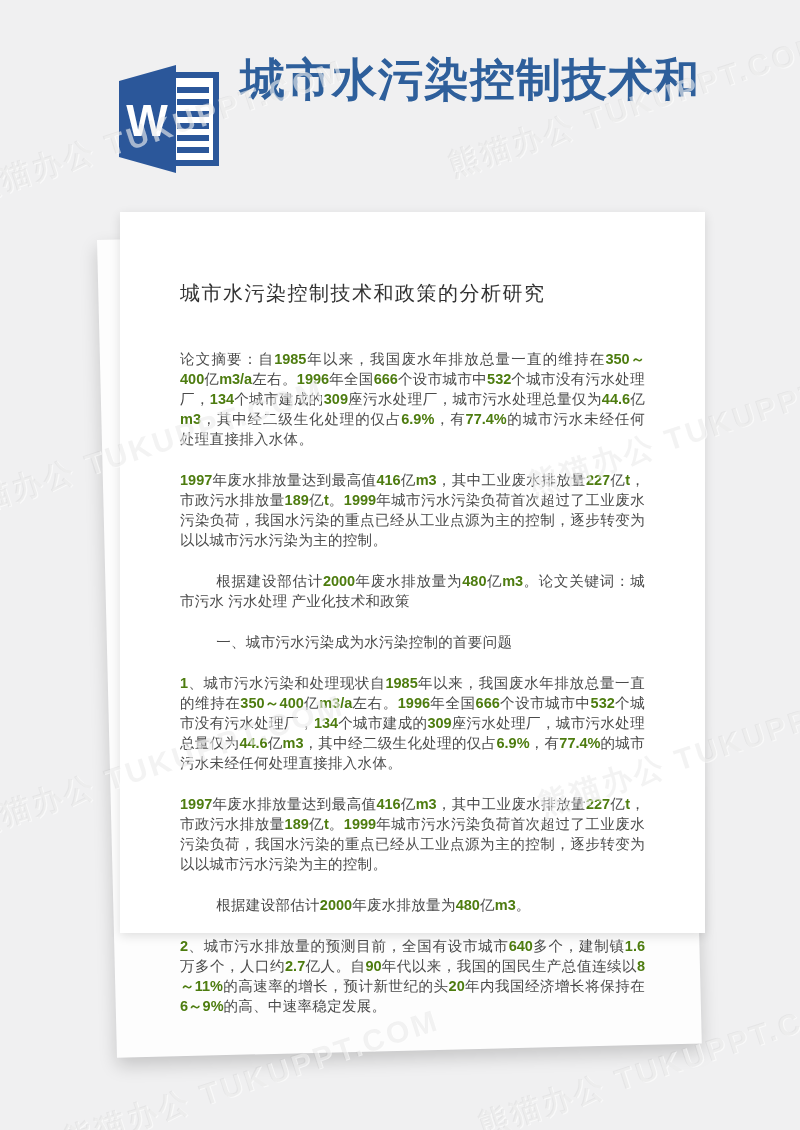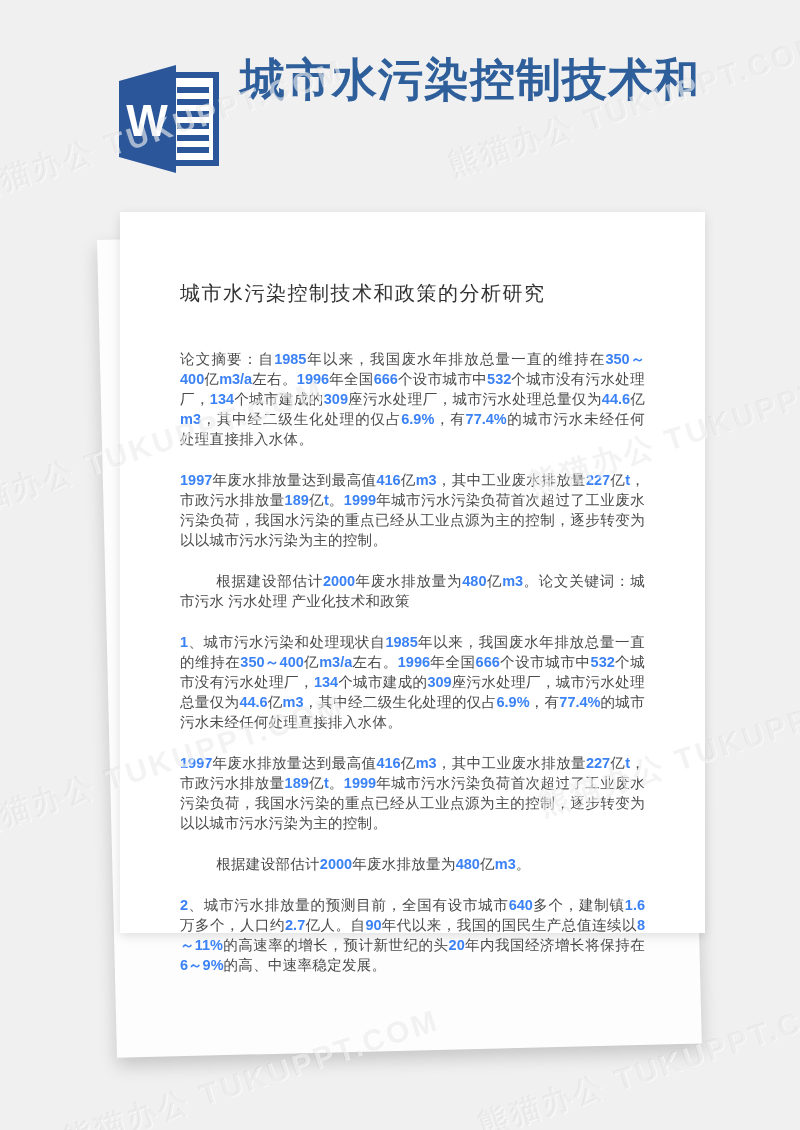--- a/index.html
+++ b/index.html
@@ -39,21 +39,21 @@
     font-size:20px; color:#333333; font-weight:400;
     letter-spacing:1.5px; margin-bottom:42px;
   }
   .para {
     font-size:14.5px; line-height:20px; color:#4a4a4a;
     text-align:justify; margin-bottom:21px; letter-spacing:0.3px;
   }
   .para.indent { text-indent:2.5em; }
   .latin {
     font-family:"Liberation Sans","DejaVu Sans",sans-serif;
-    font-weight:700; color:#3b82f6; letter-spacing:0;
+    font-weight:700; color:#4d7c0f; letter-spacing:0;
   }
 
   
   .wm-layer { position:absolute; left:0; top:0; width:800px; height:1130px; z-index:4; pointer-events:none; }
   .wm {
     position:absolute; white-space:nowrap;
     font-family:"Liberation Sans","DejaVu Sans",sans-serif;
     font-size:30px; font-weight:700; letter-spacing:3px;
     color:rgba(140,140,140,0.10);
     text-shadow:1px 1px 0 rgba(255,255,255,0.6);
@@ -85,20 +85,21 @@
 </div>
 
 <div class="page-behind"></div>
 
 <div class="page-main">
   <div class="page-heading">城市水污染控制技术和政策的分析研究</div>
   <div id="paragraphs">
       <p class="para">论文摘要：自<span class="latin">1985</span>年以来，我国废水年排放总量一直的维持在<span class="latin">350～400</span>亿<span class="latin">m3/a</span>左右。<span class="latin">1996</span>年全国<span class="latin">666</span>个设市城市中<span class="latin">532</span>个城市没有污水处理厂，<span class="latin">134</span>个城市建成的<span class="latin">309</span>座污水处理厂，城市污水处理总量仅为<span class="latin">44.6</span>亿<span class="latin">m3</span>，其中经二级生化处理的仅占<span class="latin">6.9%</span>，有<span class="latin">77.4%</span>的城市污水未经任何处理直接排入水体。</p>
       <p class="para"><span class="latin">1997</span>年废水排放量达到最高值<span class="latin">416</span>亿<span class="latin">m3</span>，其中工业废水排放量<span class="latin">227</span>亿<span class="latin">t</span>，市政污水排放量<span class="latin">189</span>亿<span class="latin">t</span>。<span class="latin">1999</span>年城市污水污染负荷首次超过了工业废水污染负荷，我国水污染的重点已经从工业点源为主的控制，逐步转变为以以城市污水污染为主的控制。</p>
       <p class="para indent">根据建设部估计<span class="latin">2000</span>年废水排放量为<span class="latin">480</span>亿<span class="latin">m3</span>。论文关键词：城市污水 污水处理 产业化技术和政策</p>
+      <p class="para indent">一、城市污水污染成为水污染控制的首要问题</p>
       <p class="para"><span class="latin">1</span>、城市污水污染和处理现状自<span class="latin">1985</span>年以来，我国废水年排放总量一直的维持在<span class="latin">350～400</span>亿<span class="latin">m3/a</span>左右。<span class="latin">1996</span>年全国<span class="latin">666</span>个设市城市中<span class="latin">532</span>个城市没有污水处理厂，<span class="latin">134</span>个城市建成的<span class="latin">309</span>座污水处理厂，城市污水处理总量仅为<span class="latin">44.6</span>亿<span class="latin">m3</span>，其中经二级生化处理的仅占<span class="latin">6.9%</span>，有<span class="latin">77.4%</span>的城市污水未经任何处理直接排入水体。</p>
       <p class="para"><span class="latin">1997</span>年废水排放量达到最高值<span class="latin">416</span>亿<span class="latin">m3</span>，其中工业废水排放量<span class="latin">227</span>亿<span class="latin">t</span>，市政污水排放量<span class="latin">189</span>亿<span class="latin">t</span>。<span class="latin">1999</span>年城市污水污染负荷首次超过了工业废水污染负荷，我国水污染的重点已经从工业点源为主的控制，逐步转变为以以城市污水污染为主的控制。</p>
       <p class="para indent">根据建设部估计<span class="latin">2000</span>年废水排放量为<span class="latin">480</span>亿<span class="latin">m3</span>。</p>
       <p class="para"><span class="latin">2</span>、城市污水排放量的预测目前，全国有设市城市<span class="latin">640</span>多个，建制镇<span class="latin">1.6</span>万多个，人口约<span class="latin">2.7</span>亿人。自<span class="latin">90</span>年代以来，我国的国民生产总值连续以<span class="latin">8～11%</span>的高速率的增长，预计新世纪的头<span class="latin">20</span>年内我国经济增长将保持在<span class="latin">6～9%</span>的高、中速率稳定发展。</p>
     </div>
 </div>
 
 <div class="wm-layer">
     <span class="wm" style="left: -40px; top: 110px;">熊猫办公 TUKUPPT.COM</span>
     <span class="wm" style="left: 440px; top: 85px;">熊猫办公 TUKUPPT.COM</span>

